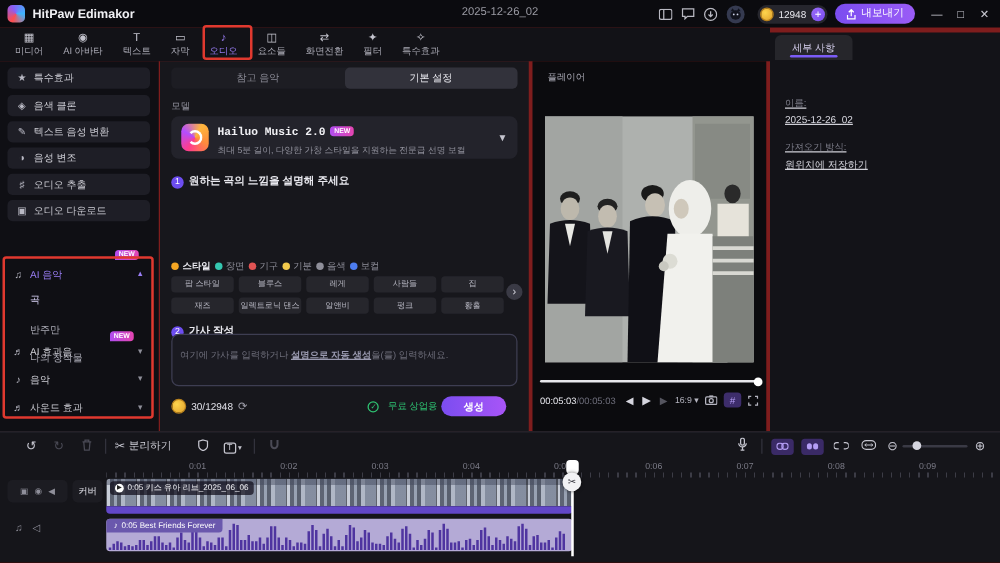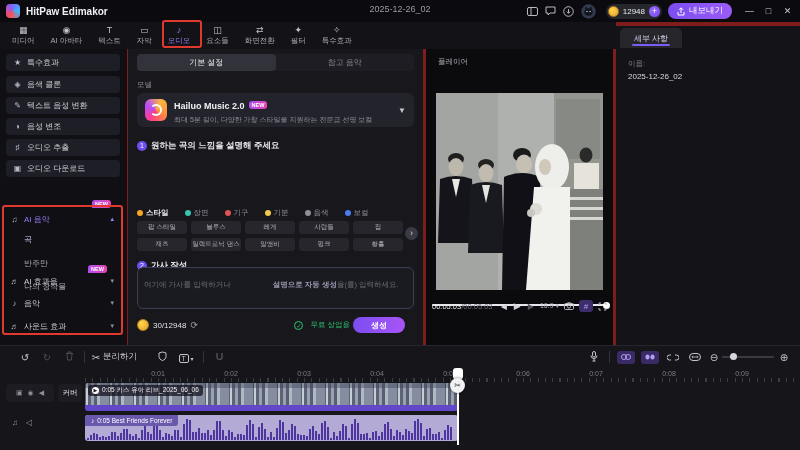--- a/index.html
+++ b/index.html
@@ -43,29 +43,29 @@
              border-radius:3px 3px 3px 0;padding:1px 3px;line-height:6px;}
   
   .centerpanel{left:128px;top:49px;width:295px;height:296px;background:#17171c;}
   .seg-bar{position:absolute;left:9px;top:5px;width:277px;height:17px;background:#1d1d23;border-radius:4px;display:flex;}
   .seg{flex:1;display:flex;align-items:center;justify-content:center;font-size:8px;color:#8a8a95;border-radius:4px;}
   .seg.active{background:#32323b;color:#ececf2;}
   .lbl-small{font-size:7.5px;color:#8f8f9a;}
   .model-card{position:absolute;left:9px;top:44px;width:277px;height:34px;background:#23232b;border-radius:6px;display:flex;align-items:center;padding:0 8px;box-sizing:border-box;gap:7px;}
   .model-ico{width:22px;height:22px;border-radius:6px;background:conic-gradient(from 120deg,#ff8a3d,#ff3d8b,#b44dff,#ffb63d,#ff8a3d);position:relative;flex:none;}
   .model-ico:after{content:"";position:absolute;left:5px;top:5px;width:12px;height:12px;border-radius:50%;border:2.5px solid #fff;border-left-color:transparent;box-sizing:border-box;}
-  .model-name{font-size:9px;font-weight:bold;color:#f0f0f4;}
+  .model-name{font-size:9px;font-weight:bold;color:#f0f0f4;font-family:Liberation Mono, monospace;}
   .model-badge{display:inline-block;font-size:5.5px;font-weight:bold;color:#fff;background:linear-gradient(90deg,#b14df0,#e445b0);border-radius:3px;padding:1px 3px;vertical-align:2px;margin-left:4px;}
   .model-desc{font-size:7px;color:#8f8f9a;margin-top:2px;white-space:nowrap;}
   .num-circle{display:inline-flex;width:10px;height:10px;border-radius:50%;background:#6d4df0;color:#fff;font-size:7px;align-items:center;justify-content:center;margin-right:4px;}
   .sec-title{font-size:8.5px;font-weight:bold;color:#e8e8ee;}
   .prompt-box{position:absolute;left:9px;top:97px;width:277px;height:55px;background:#1a1a21;border:1px solid #3e3e52;border-radius:6px;box-sizing:border-box;}
   .placeholder{font-size:7.5px;color:#6d6d7a;}
   .mini-btn{height:13px;background:#2a2a33;border-radius:3px;display:flex;align-items:center;font-size:7px;color:#c5c5cf;padding:0 5px;gap:3px;}
-  .cat-row{position:absolute;left:9px;top:158px;width:277px;height:12px;display:flex;gap:16px;align-items:center;}
+  .cat-row{position:absolute;left:9px;top:158px;width:277px;height:12px;display:flex;gap:3px;align-items:center;}
   .cat{display:flex;align-items:center;gap:3px;font-size:7.5px;color:#8f8f9a;white-space:nowrap;}
   .cat.active{color:#ececf2;font-weight:bold;}
   .cat .dot{width:6px;height:6px;border-radius:50%;}
   .tag-grid{position:absolute;left:9px;top:172px;display:grid;grid-template-columns:repeat(5,50px);grid-auto-rows:13px;gap:4px;}
   .tag{background:#26262c;border-radius:3px;display:flex;align-items:center;justify-content:center;font-size:6.5px;color:#b5b5c0;white-space:nowrap;overflow:hidden;}
   .arrow-circle{position:absolute;left:277px;top:178px;width:13px;height:13px;border-radius:50%;background:#3a3a45;color:#d5d5de;font-size:9px;line-height:12px;text-align:center;}
   .lyrics-box{position:absolute;left:9px;top:218px;width:277px;height:42px;background:#1a1a21;border:1px solid #3e3e52;border-radius:6px;box-sizing:border-box;padding:5px 6px;}
   .gen-btn{position:absolute;right:9px;top:0;width:52px;height:16px;border-radius:9px;background:linear-gradient(90deg,#7b4df0,#a855f7);color:#fff;font-size:8px;font-weight:bold;display:flex;align-items:center;justify-content:center;}
   .free-lbl{font-size:7.5px;color:#2fc573;}
   .check-circle{width:9px;height:9px;border-radius:50%;border:1px solid #2fc573;color:#2fc573;font-size:6px;line-height:9px;text-align:center;box-sizing:border-box;margin-right:3px;}
@@ -259,22 +259,22 @@
       <div class="side-row" style="top: 270px;">
         <span class="ico">♬</span>
         <span class="lbl">사운드 효과</span>
         <span class="arr">▾</span>
       </div>
     </div>
   <div class="abs red-box" style="left:2px;top:205px;width:121px;height:130px;border-radius:3px;"></div>
 
   <div class="abs centerpanel">
     <div class="seg-bar">
+      <div class="seg">참고 음악</div>
       <div class="seg active">기본 설정</div>
-      <div class="seg">참고 음악</div>
     </div>
     <div class="abs lbl-small" style="left:9px;top:31px;">모델</div>
     <div class="model-card">
       <div class="model-ico"></div>
       <div style="flex:1;overflow:hidden;">
         <span class="model-name">Hailuo Music 2.0</span><span class="model-badge">NEW</span>
         <div class="model-desc">최대 5분 길이, 다양한 가창 스타일을 지원하는 전문급 선명 보컬</div>
       </div>
       <span style="font-size:8px;color:#c5c5cf;">▼</span>
     </div>
@@ -317,21 +317,21 @@
         <div class="tag">일렉트로닉 댄스</div>
         <div class="tag">알앤비</div>
         <div class="tag">펑크</div>
         <div class="tag">황홀</div>
       </div>
     <div class="arrow-circle">›</div>
     <div class="abs" style="left:9px;top:205px;">
       <span class="num-circle">2</span><span class="sec-title">가사 작성</span>
     </div>
     <div class="lyrics-box">
-      <span class="placeholder"><span>여기에 가사를 입력하거나 </span><span style="font-weight:bold;color:#9a9ab0;margin-left:40px;">설명으로 자동 생성</span><span>을(를) 입력하세요.</span></span>
+      <span class="placeholder"><span>여기에 가사를 입력하거나 </span><span style="font-weight:bold;text-decoration:underline;color:#9a9ab0;">설명으로 자동 생성</span><span>을(를) 입력하세요.</span></span>
     </div>
     <div class="abs" style="left:9px;top:268px;width:277px;height:18px;">
       <div class="row" style="gap:4px;">
         <div class="coin" style="width:12px;height:12px;"></div>
         <span style="font-size:8px;color:#e0e0e8;">30/12948</span>
         <span style="font-size:9px;color:#9a9aa5;">⟳</span>
         <div style="flex:1"></div>
         <div class="check-circle">✓</div>
         <span class="free-lbl">무료 상업용</span>
         <div class="gen-btn" style="position:relative;margin-left:8px;">생성</div>
@@ -373,21 +373,21 @@
         <rect x="134" y="114" width="33" height="3" fill="#d8d8d2"></rect>
         <rect x="134" y="124" width="33" height="3" fill="#d8d8d2"></rect>
 
         <circle cx="100" cy="116" r="6" fill="#dcdcd4"></circle>
         <circle cx="95" cy="120" r="4" fill="#c8c8c0"></circle>
       </svg>
     </div>
     <div class="progress">
       <div class="knob"></div>
     </div>
-    <div class="abs row" style="left:6px;top:249px;width:175px;height:16px;">
+    <div class="abs row" style="left:6px;top:263px;width:175px;height:16px;">
       <span style="font-size:7.5px;color:#e8e8ee;">00:05:03</span>
       <span style="font-size:7.5px;color:#6d6d7a;"> / </span>
       <span style="font-size:7.5px;color:#6d6d7a;">00:05:03</span>
       <div style="flex:1"></div>
       <span class="pctrl" style="margin-right:7px;font-size:8px;">◀</span>
       <span class="pctrl" style="margin-right:7px;">▶</span>
       <span class="pctrl" style="color:#55555f;font-size:8px;margin-right:6px;">▶</span>
       <span style="font-size:7px;color:#b5b5c0;margin-right:5px;"><span>16:9</span> ▾</span>
       <span style="margin-right:5px;">
         <svg width="10" height="8" viewBox="0 0 10 8">
@@ -400,24 +400,28 @@
       <span>
         <svg width="9" height="9" viewBox="0 0 9 9">
             <path d="M1 3V1h2M6 1h2v2M8 6v2H6M3 8H1V6" fill="none" stroke="#b5b5c0"></path>
           </svg>
       </span>
     </div>
   </div>
 
   <div class="abs details">
     <div class="det-tab">세부 사항</div>
-    <div id="detail-fields" style="position:absolute;left:12px;top:33px;right:10px;">
+    <div id="detail-fields" style="position:absolute;left:12px;top:52px;right:10px;text-decoration:underline;">
         <div style="margin-bottom: 13px;">
           <div class="det-field-lbl">이름:</div>
           <div class="det-field-val">2025-12-26_02</div>
+        </div>
+        <div style="margin-bottom: 13px;">
+          <div class="det-field-lbl">가져오기 방식:</div>
+          <div class="det-field-val">원위치에 저장하기</div>
         </div>
       </div>
   </div>
 
   <div class="abs timeline">
     <div class="tl-toolbar">
       <span class="tl-ico" style="margin-left:14px;">↺</span>
       <span class="tl-ico dim">↻</span>
       <span class="tl-ico dim">
         <svg width="9" height="10" viewBox="0 0 9 10" style="display:inline">

